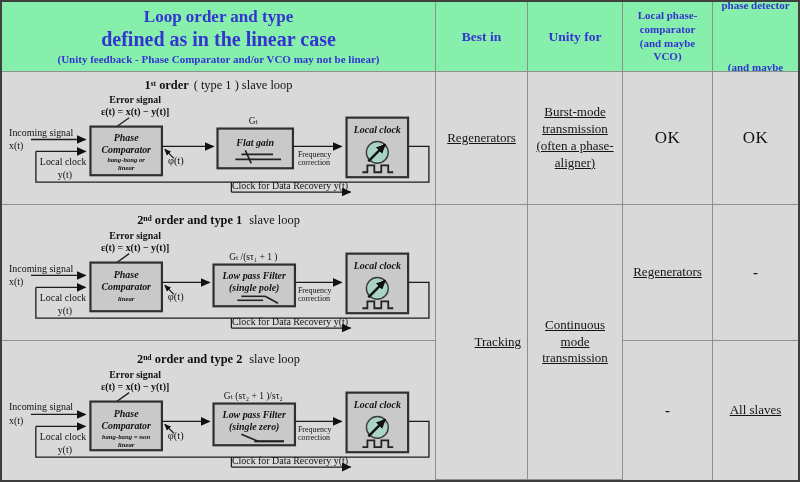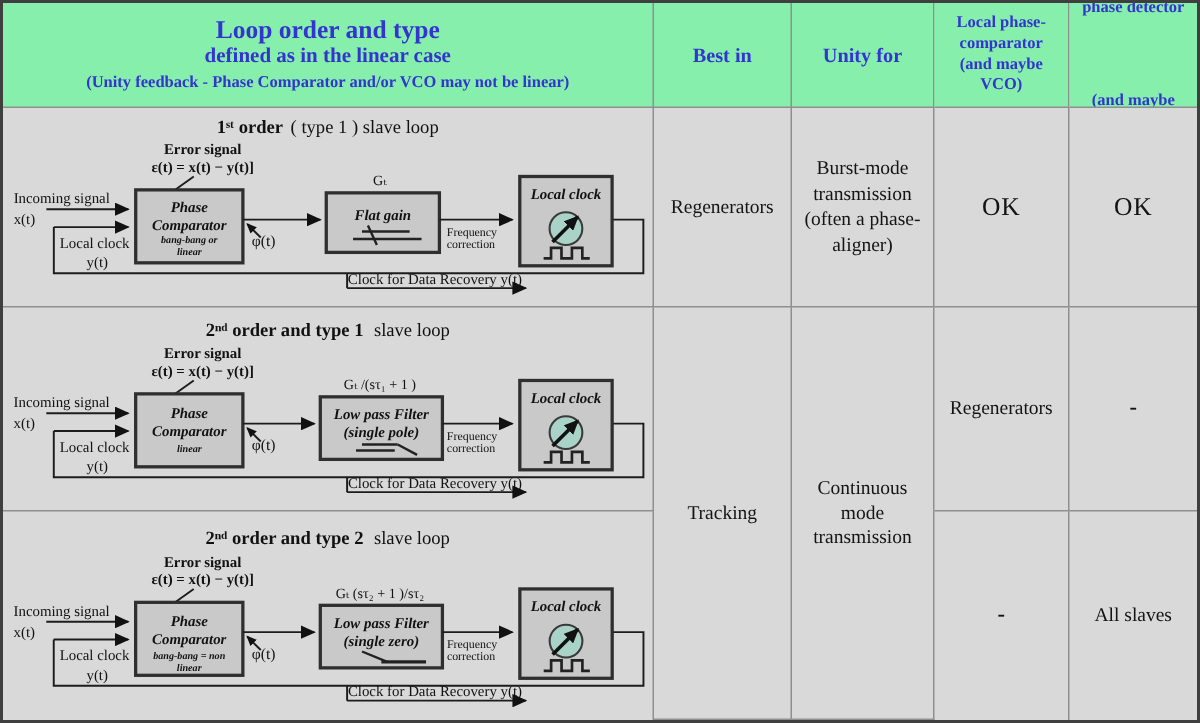--- a/index.html
+++ b/index.html
@@ -15,31 +15,31 @@
   .cell{
     box-sizing:border-box;
     border-right:1px solid #8f8f8f;border-bottom:1px solid #8f8f8f;
     display:flex;flex-direction:column;align-items:center;justify-content:center;
     text-align:center;overflow:hidden;
   }
   .last-col{border-right:none;gap:48px;}
   .last-row{border-bottom:none;}
   .hdr{background:#86efac;color:#3434cf;font-weight:bold;}
   .hdr-main .l1{font-size:17px;line-height:1.25;}
-  .hdr-main .l2{font-size:14px;line-height:1.2;}
+  .hdr-main .l2{font-size:20px;line-height:1.2;}
   .hdr-main .l3{font-size:11px;line-height:1.5;}
   .hdr-mid{font-size:13.5px;}
   .hdr-small{font-size:11px;line-height:1.25;}
   .hdr-small span{display:block;}
   .diag{display:block;padding:0;}
   .diag svg{display:block;}
-  .val{font-size:13px;line-height:1.3;padding:0 6px;}
+  .val{font-size:13px;line-height:1.3;padding:0 6px;text-decoration:underline;}
   .ok{font-size:17px;letter-spacing:0.5px;text-align:center;}
   .dash{font-size:15px;font-weight:bold;}
-  .span2{grid-row:span 2;}
+  .span2{grid-row:span 2;align-items:flex-end;}
   
   text{font-family:"Liberation Serif","DejaVu Serif",serif;fill:#111;}
   .t-title{font-size:12.5px;}
   .b{font-weight:bold;}
   .lbl{font-size:10px;}
   .box{font-size:10px;font-style:italic;font-weight:bold;}
   .sub{font-size:6.8px;font-style:italic;font-weight:bold;}
   .frm{font-size:9.5px;}
   .sm{font-size:8px;}
   .phi{font-size:10.5px;}

